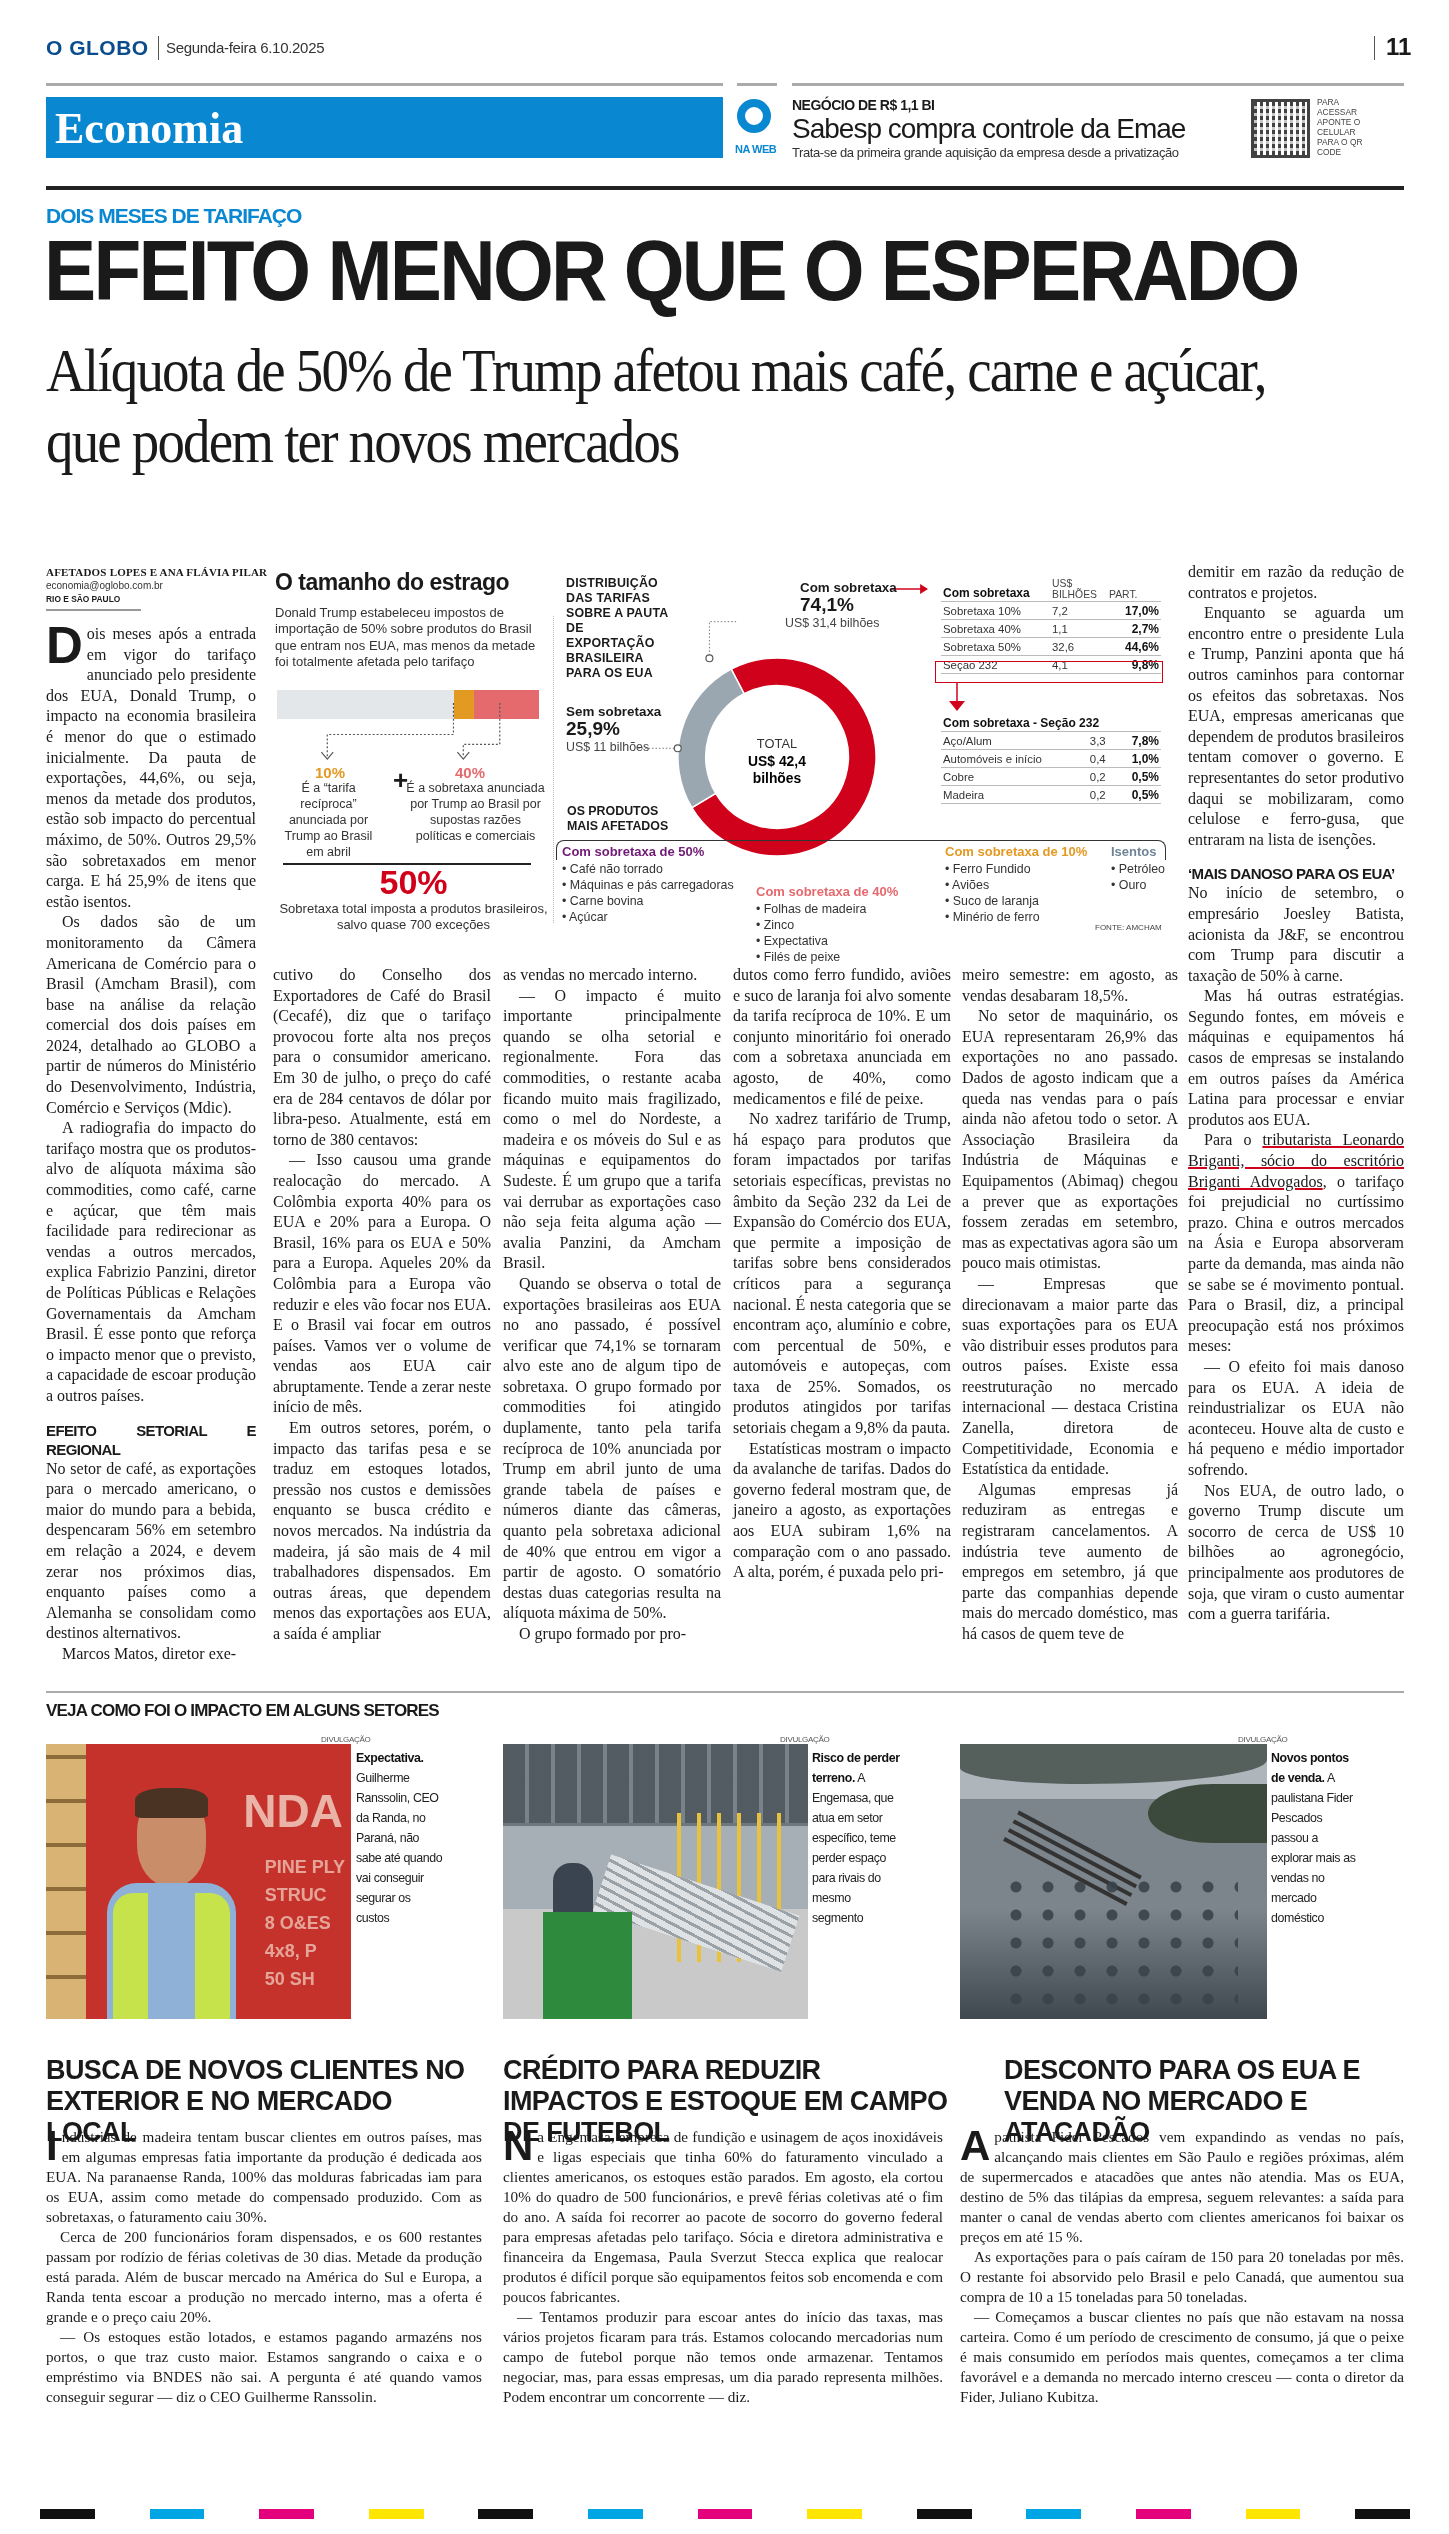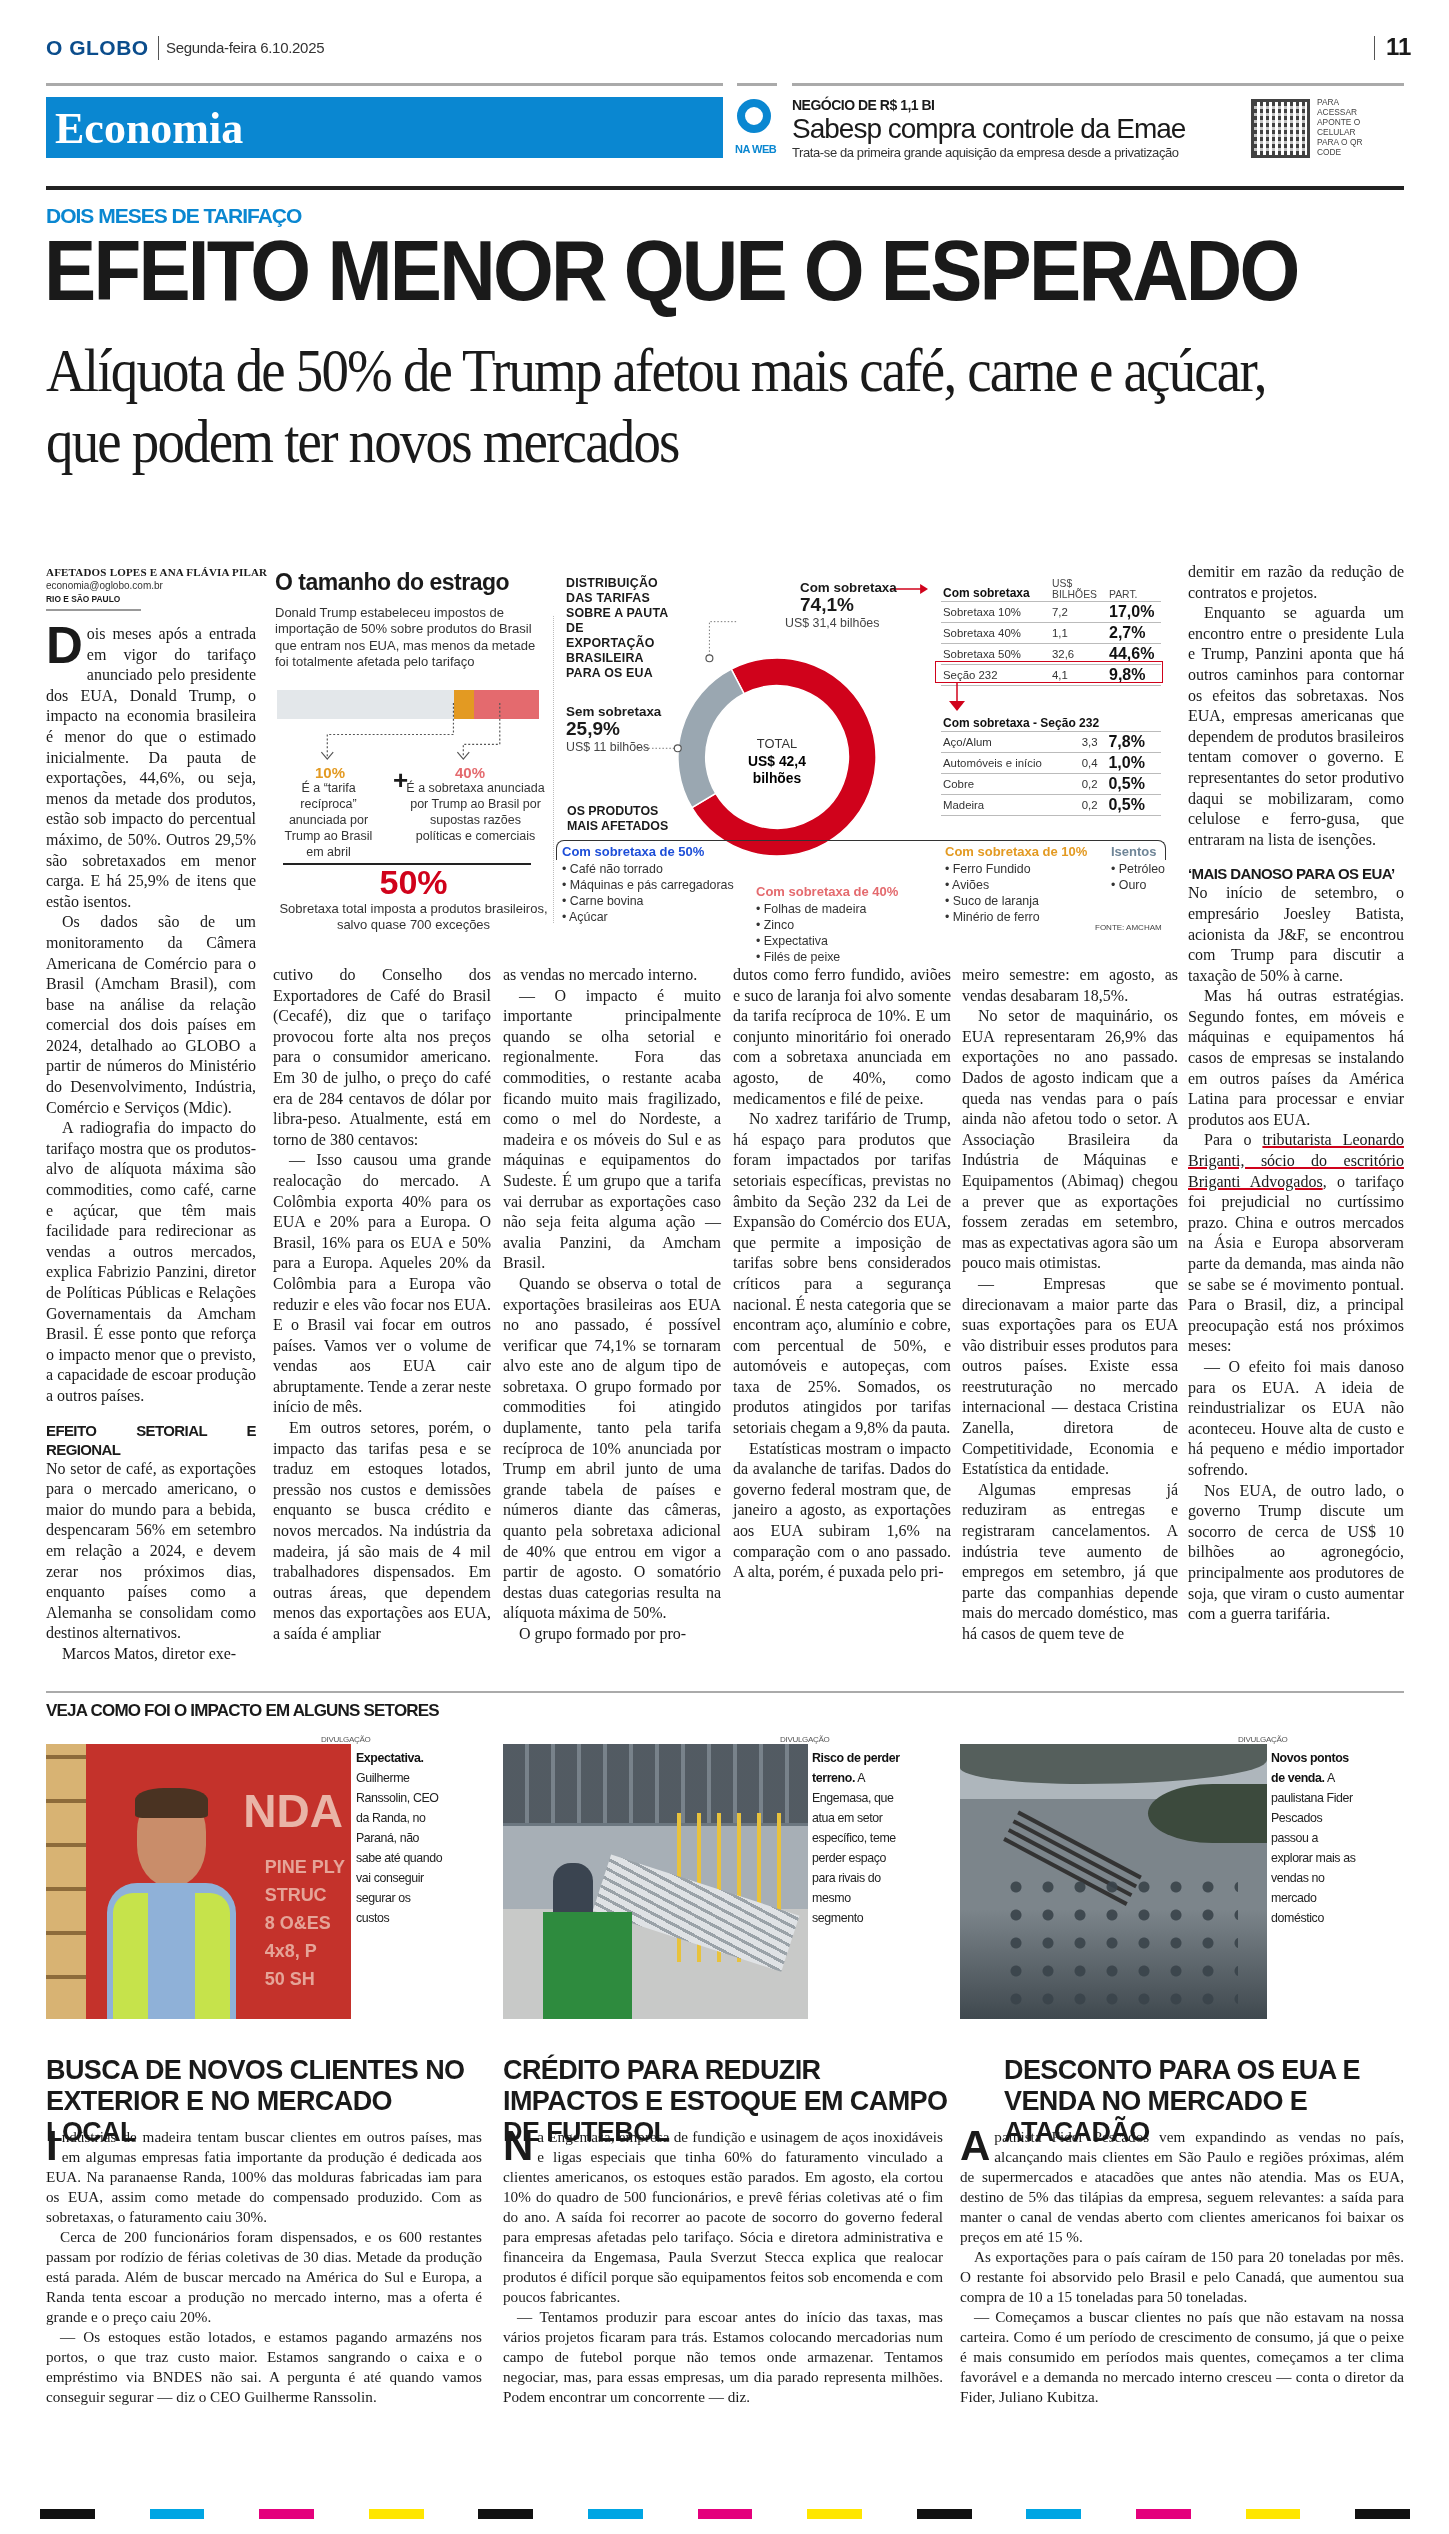--- a/index.html
+++ b/index.html
@@ -68,21 +68,21 @@
 
   #dist-title { left: 566px; top: 576px; font-size: 12.4px; line-height: 15px; font-weight: 900; letter-spacing: 0.2px; }
   #donut { left: 673px; top: 653px; width: 208px; height: 208px; }
   .lbl-b { font-size: 13.4px; font-weight: 900; }
   .lbl-big { font-size: 19px; font-weight: 900; }
   .lbl-s { font-size: 12.4px; color: #444; }
   #affected-title { left: 567px; top: 804px; font-size: 12.4px; line-height: 15px; font-weight: 900; }
 
   table.tb { position: absolute; border-collapse: collapse; font-size: 11.4px; color: #333; }
   table.tb td { padding: 1px 2px; border-bottom: 1px solid #bbb; height: 18px; }
-  table.tb td.b { font-weight: 900; color: #111; font-size: 16px; }
+  table.tb td.b { font-weight: 900; color: #111; font-size: 12px; text-align: right; }
   table.tb th { text-align: left; font-weight: 900; font-size: 12px; color: #111; padding: 1px 2px; border-bottom: 1px solid #bbb; }
   table.tb th.small { font-weight: normal; font-size: 10.4px; color: #444; line-height: 11px; }
 
   #prod-bracket { left: 556px; top: 840px; width: 610px; height: 20px; border: 1.5px solid #333; border-bottom: none; border-radius: 8px 8px 0 0; }
   .prod-col { position: absolute; top: 844px; font-size: 12.4px; line-height: 16px; color: #333; }
   .prod-col .h { font-weight: bold; font-size: 13px; margin-bottom: 1px; }
   .prod-col div.i::before { content: "• "; }
   #source { left: 1095px; top: 923px; font-size: 8px; color: #444; }
 
   
@@ -254,21 +254,21 @@
         <td>Madeira</td>
         <td>0,2</td>
         <td class="b">0,5%</td>
       </tr>
     </tbody>
 </table>
 
 <div class="abs" id="prod-bracket"></div>
 <div id="prod-groups">
     <div class="prod-col sans" style="left: 562px;">
-      <div class="h" style="color: #1d4ed8;">Com sobretaxa de 50%</div>
+      <div class="h" style="color: #701a75;">Com sobretaxa de 50%</div>
       <div class="i">Café não torrado</div>
       <div class="i">Máquinas e pás carregadoras</div>
       <div class="i">Carne bovina</div>
       <div class="i">Açúcar</div>
     </div>
     <div class="prod-col sans" style="left: 756px; margin-top: 40px;">
       <div class="h" style="color: rgb(228, 106, 110);">Com sobretaxa de 40%</div>
       <div class="i">Folhas de madeira</div>
       <div class="i">Zinco</div>
       <div class="i">Expectativa</div>

